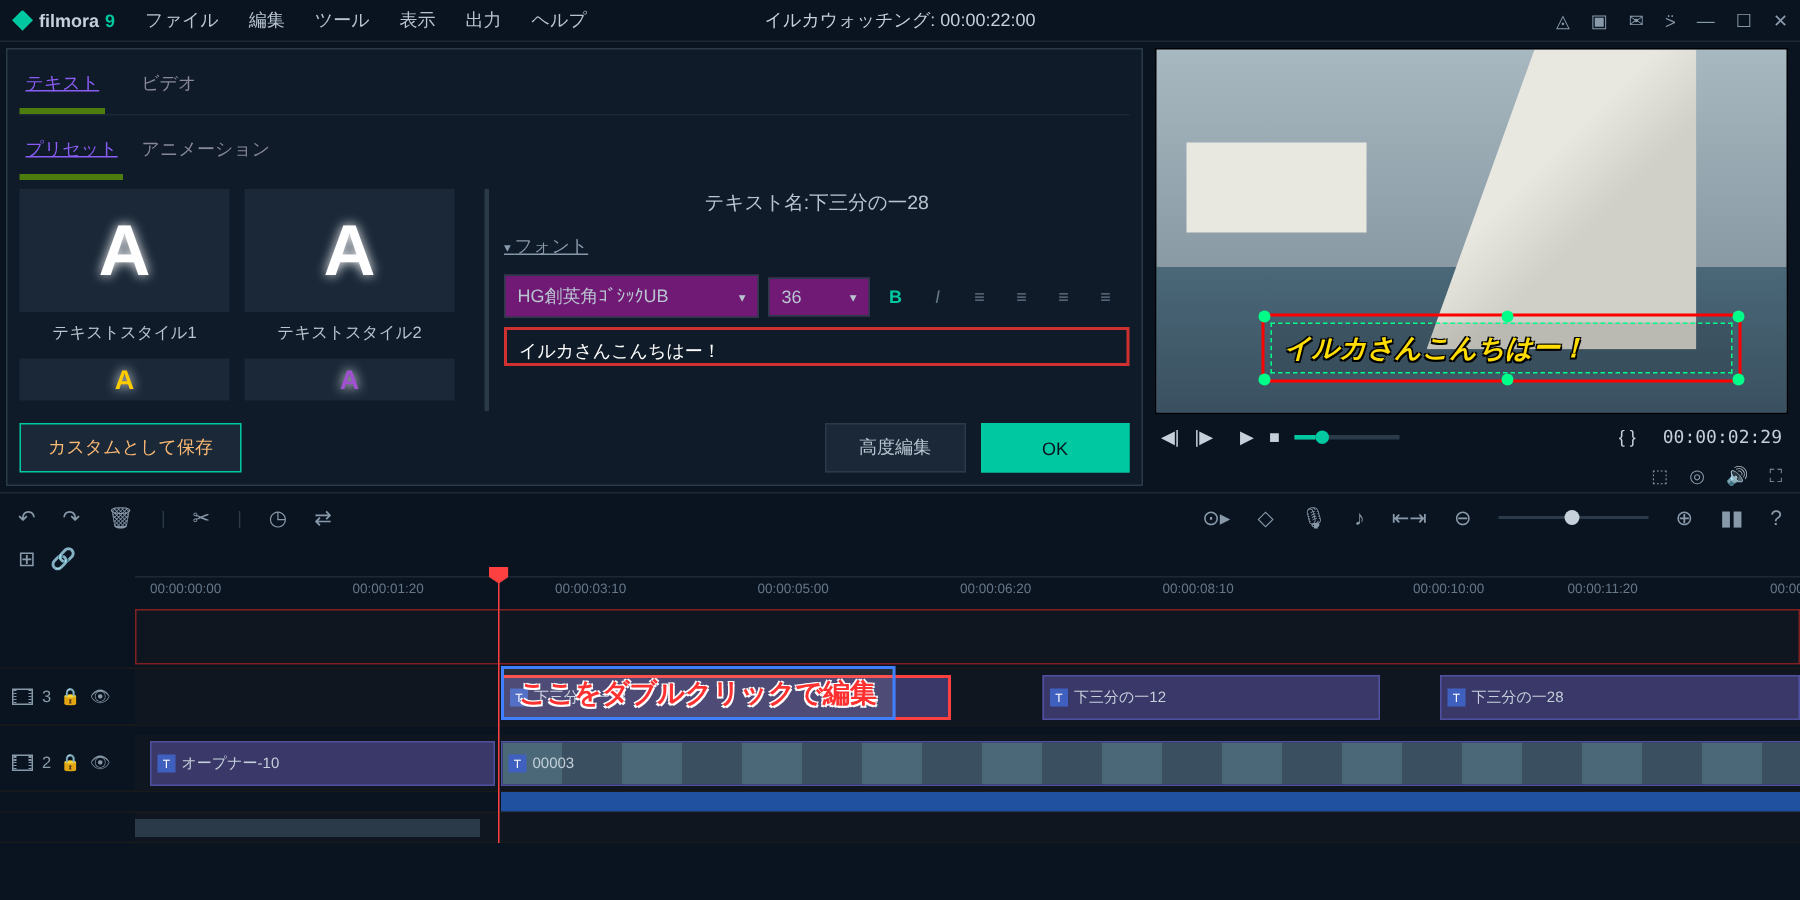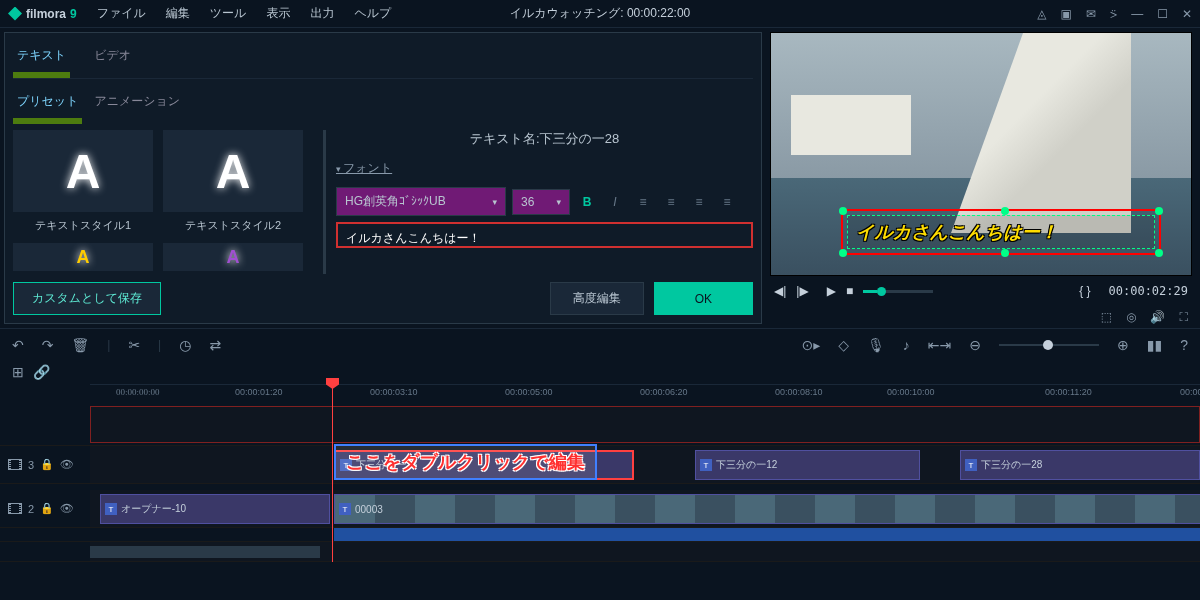--- a/index.html
+++ b/index.html
@@ -10,46 +10,46 @@
 .menu { display:flex; gap:4px; margin-left:12px; }
 .menu span { padding:4px 8px; color:#b8c5d0; }
 .project-title { position:absolute; left:50%; transform:translateX(-50%); color:#c5d0db; }
 .win-controls { margin-left:auto; display:flex; gap:14px; align-items:center; }
 .win-controls span { color:#8899aa; cursor:pointer; }
 
 .main-area { display:flex; height:300px; }
 .left-panel { width:758px; background:#0f1b28; border:1px solid #2a3a48; margin:4px; padding:8px; display:flex; flex-direction:column; }
 .tabs-top { display:flex; gap:20px; border-bottom:1px solid #1a2838; }
 .tab { padding:6px 4px 8px; color:#889; }
-.tab.active { color:#7dd3fc; border-bottom:6px solid #4d7c0f; }
+.tab.active { color:#8b5cf6; border-bottom:4px solid #4d7c0f;text-decoration:underline; }
 .subtabs { display:flex; gap:8px; margin-top:8px; }
 .left-content { display:flex; flex:1; margin-top:6px; gap:10px; }
 .styles-col { width:300px; }
 .style-grid { display:flex; gap:10px; }
 .style-card { width:140px; }
 .style-thumb { height:82px; background:#1a2838; display:flex; align-items:center; justify-content:center; font-size:48px; font-weight:bold; color:#fff; text-shadow:0 0 8px #fff; }
 .style-label { text-align:center; padding:6px 0; color:#b8c5d0; font-size:11px; }
 .style-thumb.sm { height:28px; font-size:18px; margin-top:4px; }
 .sm.yellow { color:#ffcc00; }
 .sm.purple { color:#a050d0; }
 .props-col { flex:1; border-left:3px solid #2a3a48; padding-left:10px; }
 .text-name { text-align:center; color:#b8c5d0; margin-bottom:8px; font-size:13px; }
 .section-hdr { color:#8899aa; padding:4px 0;text-decoration:underline; }
 .section-hdr::before { content:"▾ "; font-size:9px; }
 .font-row { display:flex; gap:6px; align-items:center; margin:6px 0; }
 .select-box { background:#701a75; border:1px solid #2a3a48; padding:5px 8px; color:#b8c5d0; display:flex; justify-content:space-between; align-items:center; }
 .select-box.font { width:170px; }
-.select-box.size { width:58px; }
+.select-box.size { width:68px; }
 .fmt-btn { width:22px; height:22px; display:flex; align-items:center; justify-content:center; color:#667788; }
 .fmt-btn.bold { color:#00c8a0; font-weight:bold; }
 .text-area { border:2px solid #d03030; padding:6px 8px; height:26px; color:#fff; margin-top:6px; background:#0f1b28; }
 .bottom-row { display:flex; justify-content:space-between; margin-top:auto; padding-top:8px; }
 .btn { padding:7px 18px; border:1px solid #2a3a48; background:#1a2838; color:#b8c5d0; cursor:pointer; font-size:12px; }
 .btn.primary { background:#00c8a0; color:#0a1420; border-color:#00c8a0; padding:7px 40px; }
-.btn.teal-border { border-color:#00c8a0; color:#5eead4; }
+.btn.teal-border { border-color:#00c8a0; color:#fdba74; }
 
 .right-panel { width:430px; padding:4px; }
 .preview { height:244px; background:#5a7890; position:relative; border:1px solid #000; overflow:hidden; }
 .preview .sky { position:absolute; top:0; left:0; right:0; height:60%; background:linear-gradient(#a8b8c0 0%,#8a9aa5 100%); }
 .preview .sea { position:absolute; bottom:0; left:0; right:0; height:40%; background:linear-gradient(#4a6878,#3a5060); }
 .preview .sail { position:absolute; top:0; right:60px; width:180px; height:200px; background:linear-gradient(135deg,#e8e8e0 40%,#d0d0c8 60%); clip-path:polygon(40% 0,100% 0,100% 100%,0 100%); }
 .preview .boat { position:absolute; top:62px; left:20px; width:120px; height:60px; background:#e8e8e0; }
 .preview .overlay-box { position:absolute; bottom:20px; left:70px; right:30px; border:2px solid #ff0000; padding:4px; }
 .preview .overlay-text { background:rgba(0,0,0,0.1); border:1px dashed #00ff88; padding:4px 8px; color:#ffdd00; font-weight:bold; font-size:18px; font-style:italic; text-shadow:1px 1px 0 #000,-1px -1px 0 #000,1px -1px 0 #000,-1px 1px 0 #000; }
 .handle { width:8px; height:8px; background:#00ff88; border-radius:50%; position:absolute; }
@@ -228,27 +228,27 @@
   <span class="tb-icon">?</span>
 </div>
 
 <div class="timeline-area">
   <div class="tl-header">
     <span class="tb-icon">⊞</span>
     <span class="tb-icon">🔗</span>
   </div>
   <div style="position:relative">
     <div class="ruler" id="ruler">
-        <span class="tick" style="left: 26px; font-family: Liberation Serif, serif;">00:00:00:00</span>
+        <span class="tick" style="left: 10px;">00:00:00:00</span>
         <span class="tick" style="left: 145px;">00:00:01:20</span>
         <span class="tick" style="left: 280px;">00:00:03:10</span>
         <span class="tick" style="left: 415px;">00:00:05:00</span>
         <span class="tick" style="left: 550px;">00:00:06:20</span>
         <span class="tick" style="left: 685px;">00:00:08:10</span>
-        <span class="tick" style="left: 797px;">00:00:10:00</span>
+        <span class="tick" style="left: 852px;">00:00:10:00</span>
         <span class="tick" style="left: 955px;">00:00:11:20</span>
         <span class="tick" style="left: 1090px;">00:00</span>
       </div>
     <div class="playhead"></div>
     <div class="track-row empty">
       <div class="track-head"></div>
         <div class="track-content"></div>
     </div>
     <div class="track-row">
       <div class="track-head">

